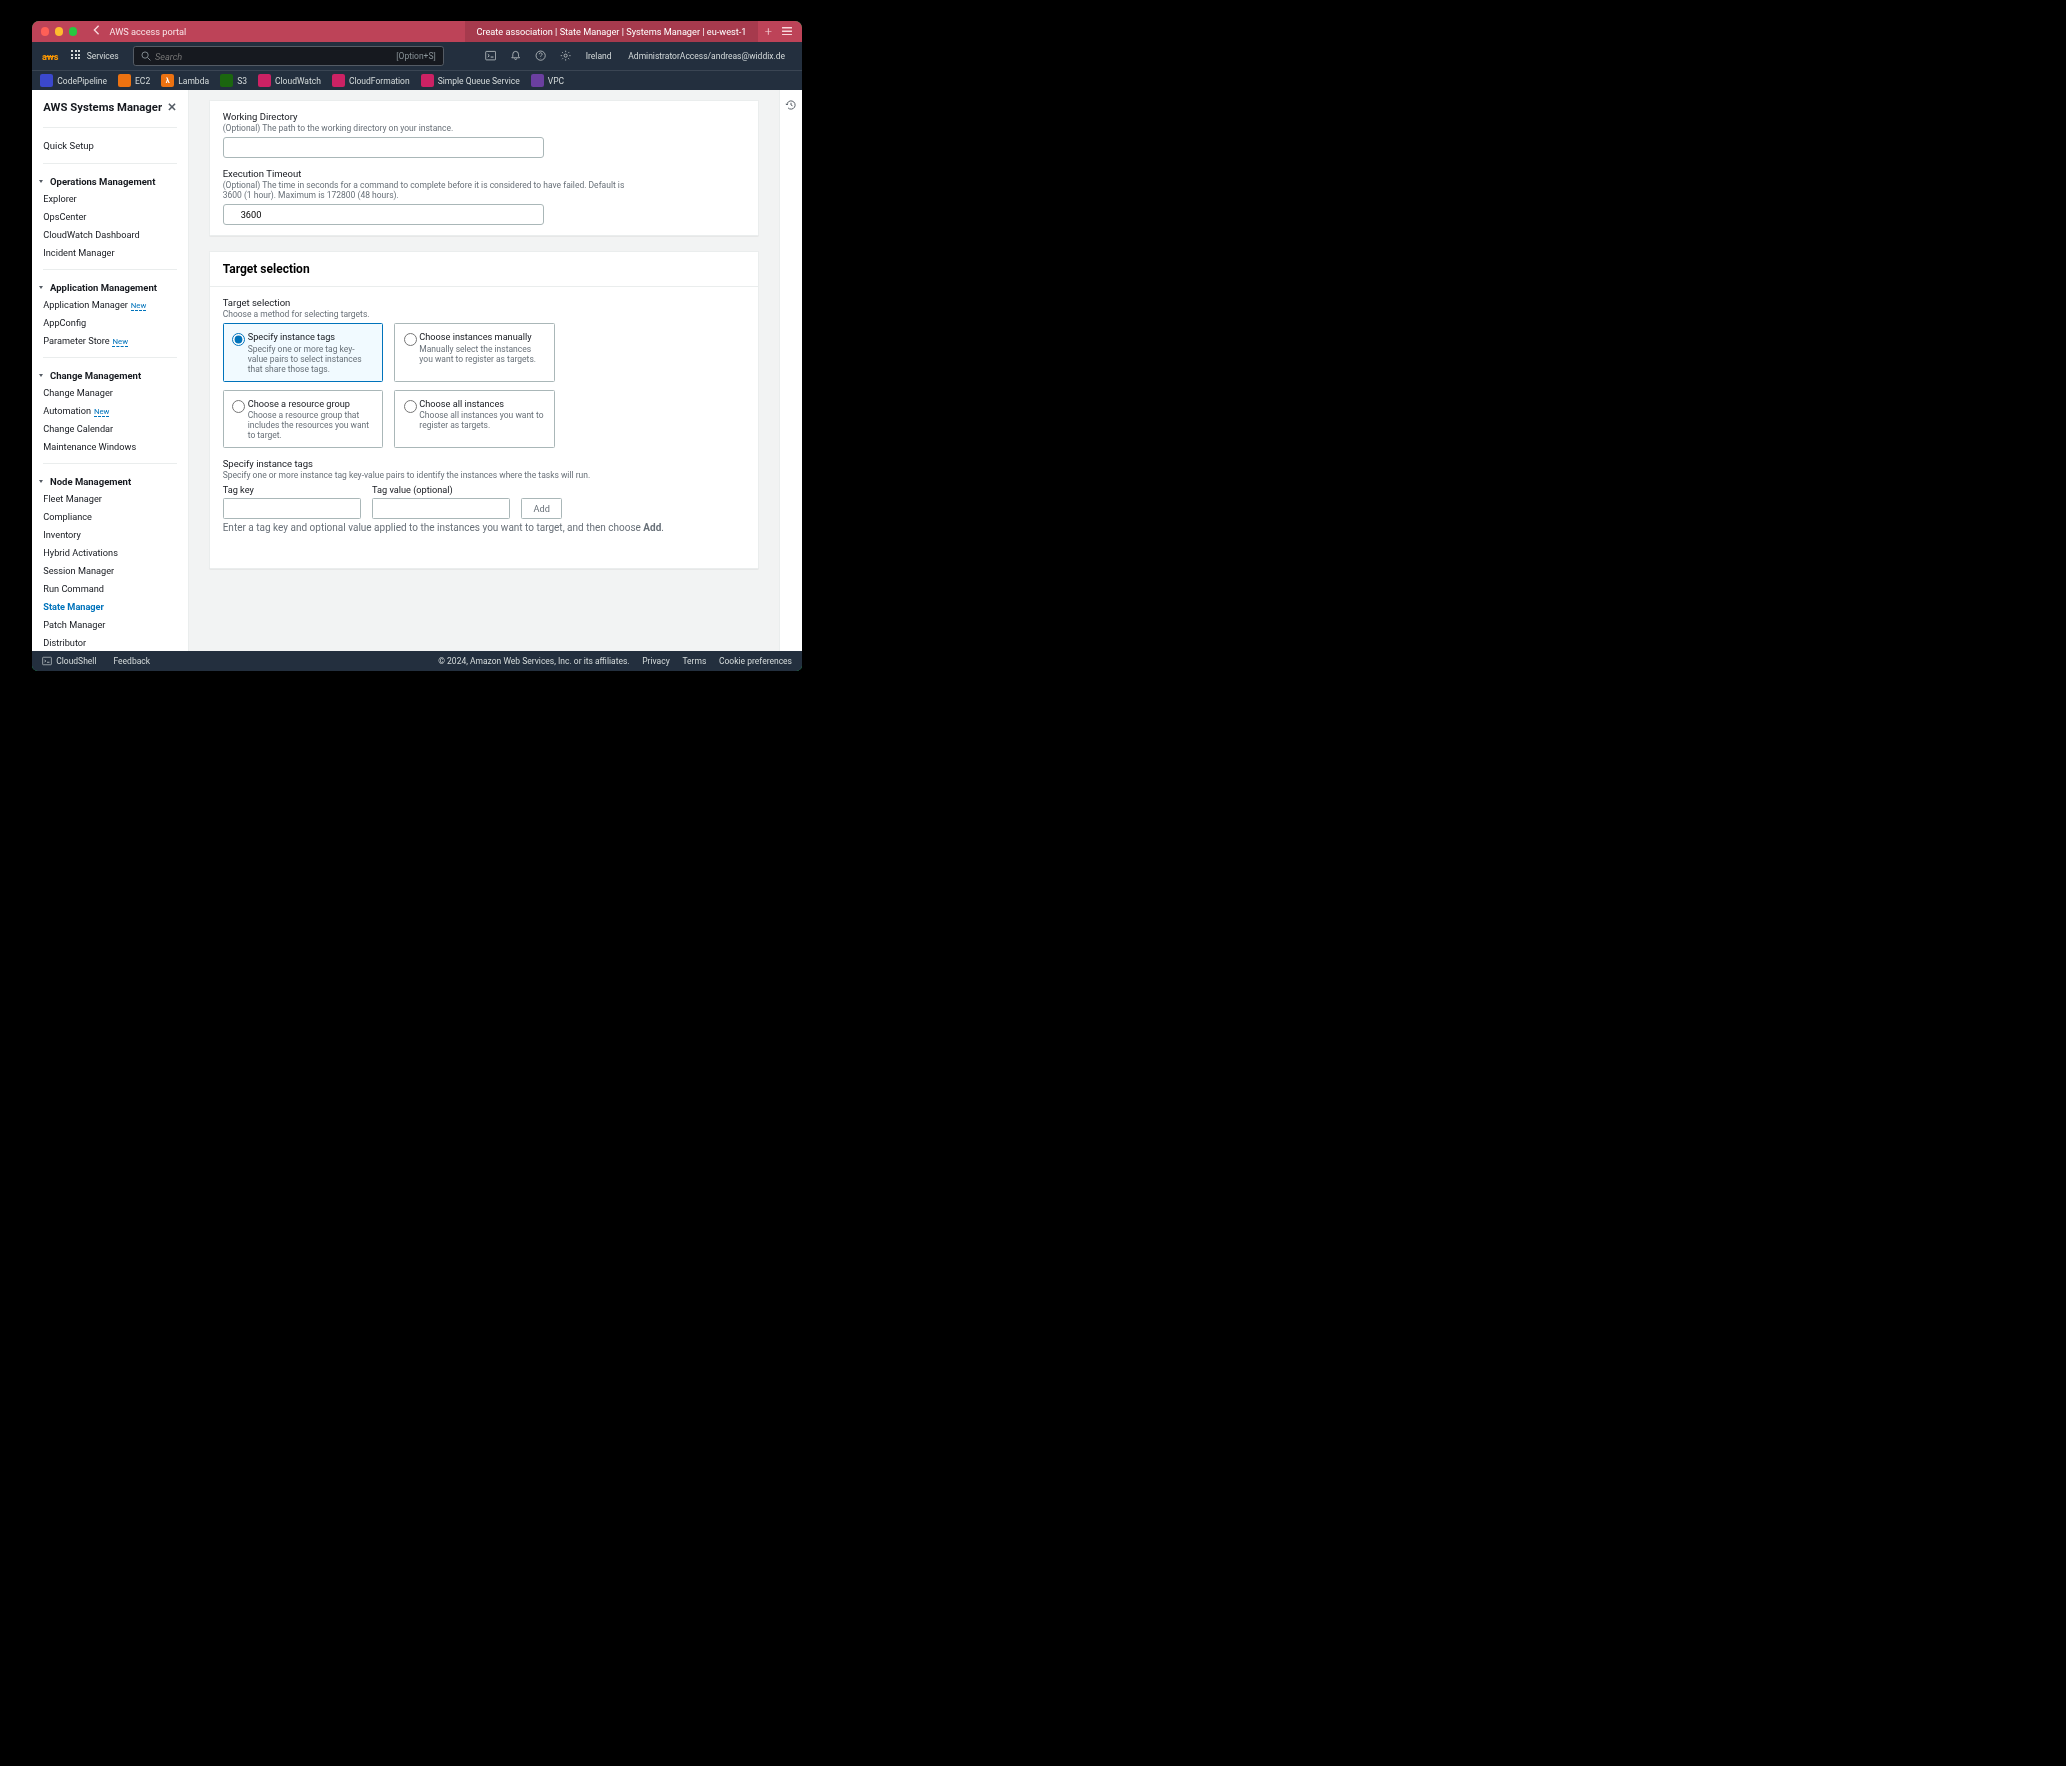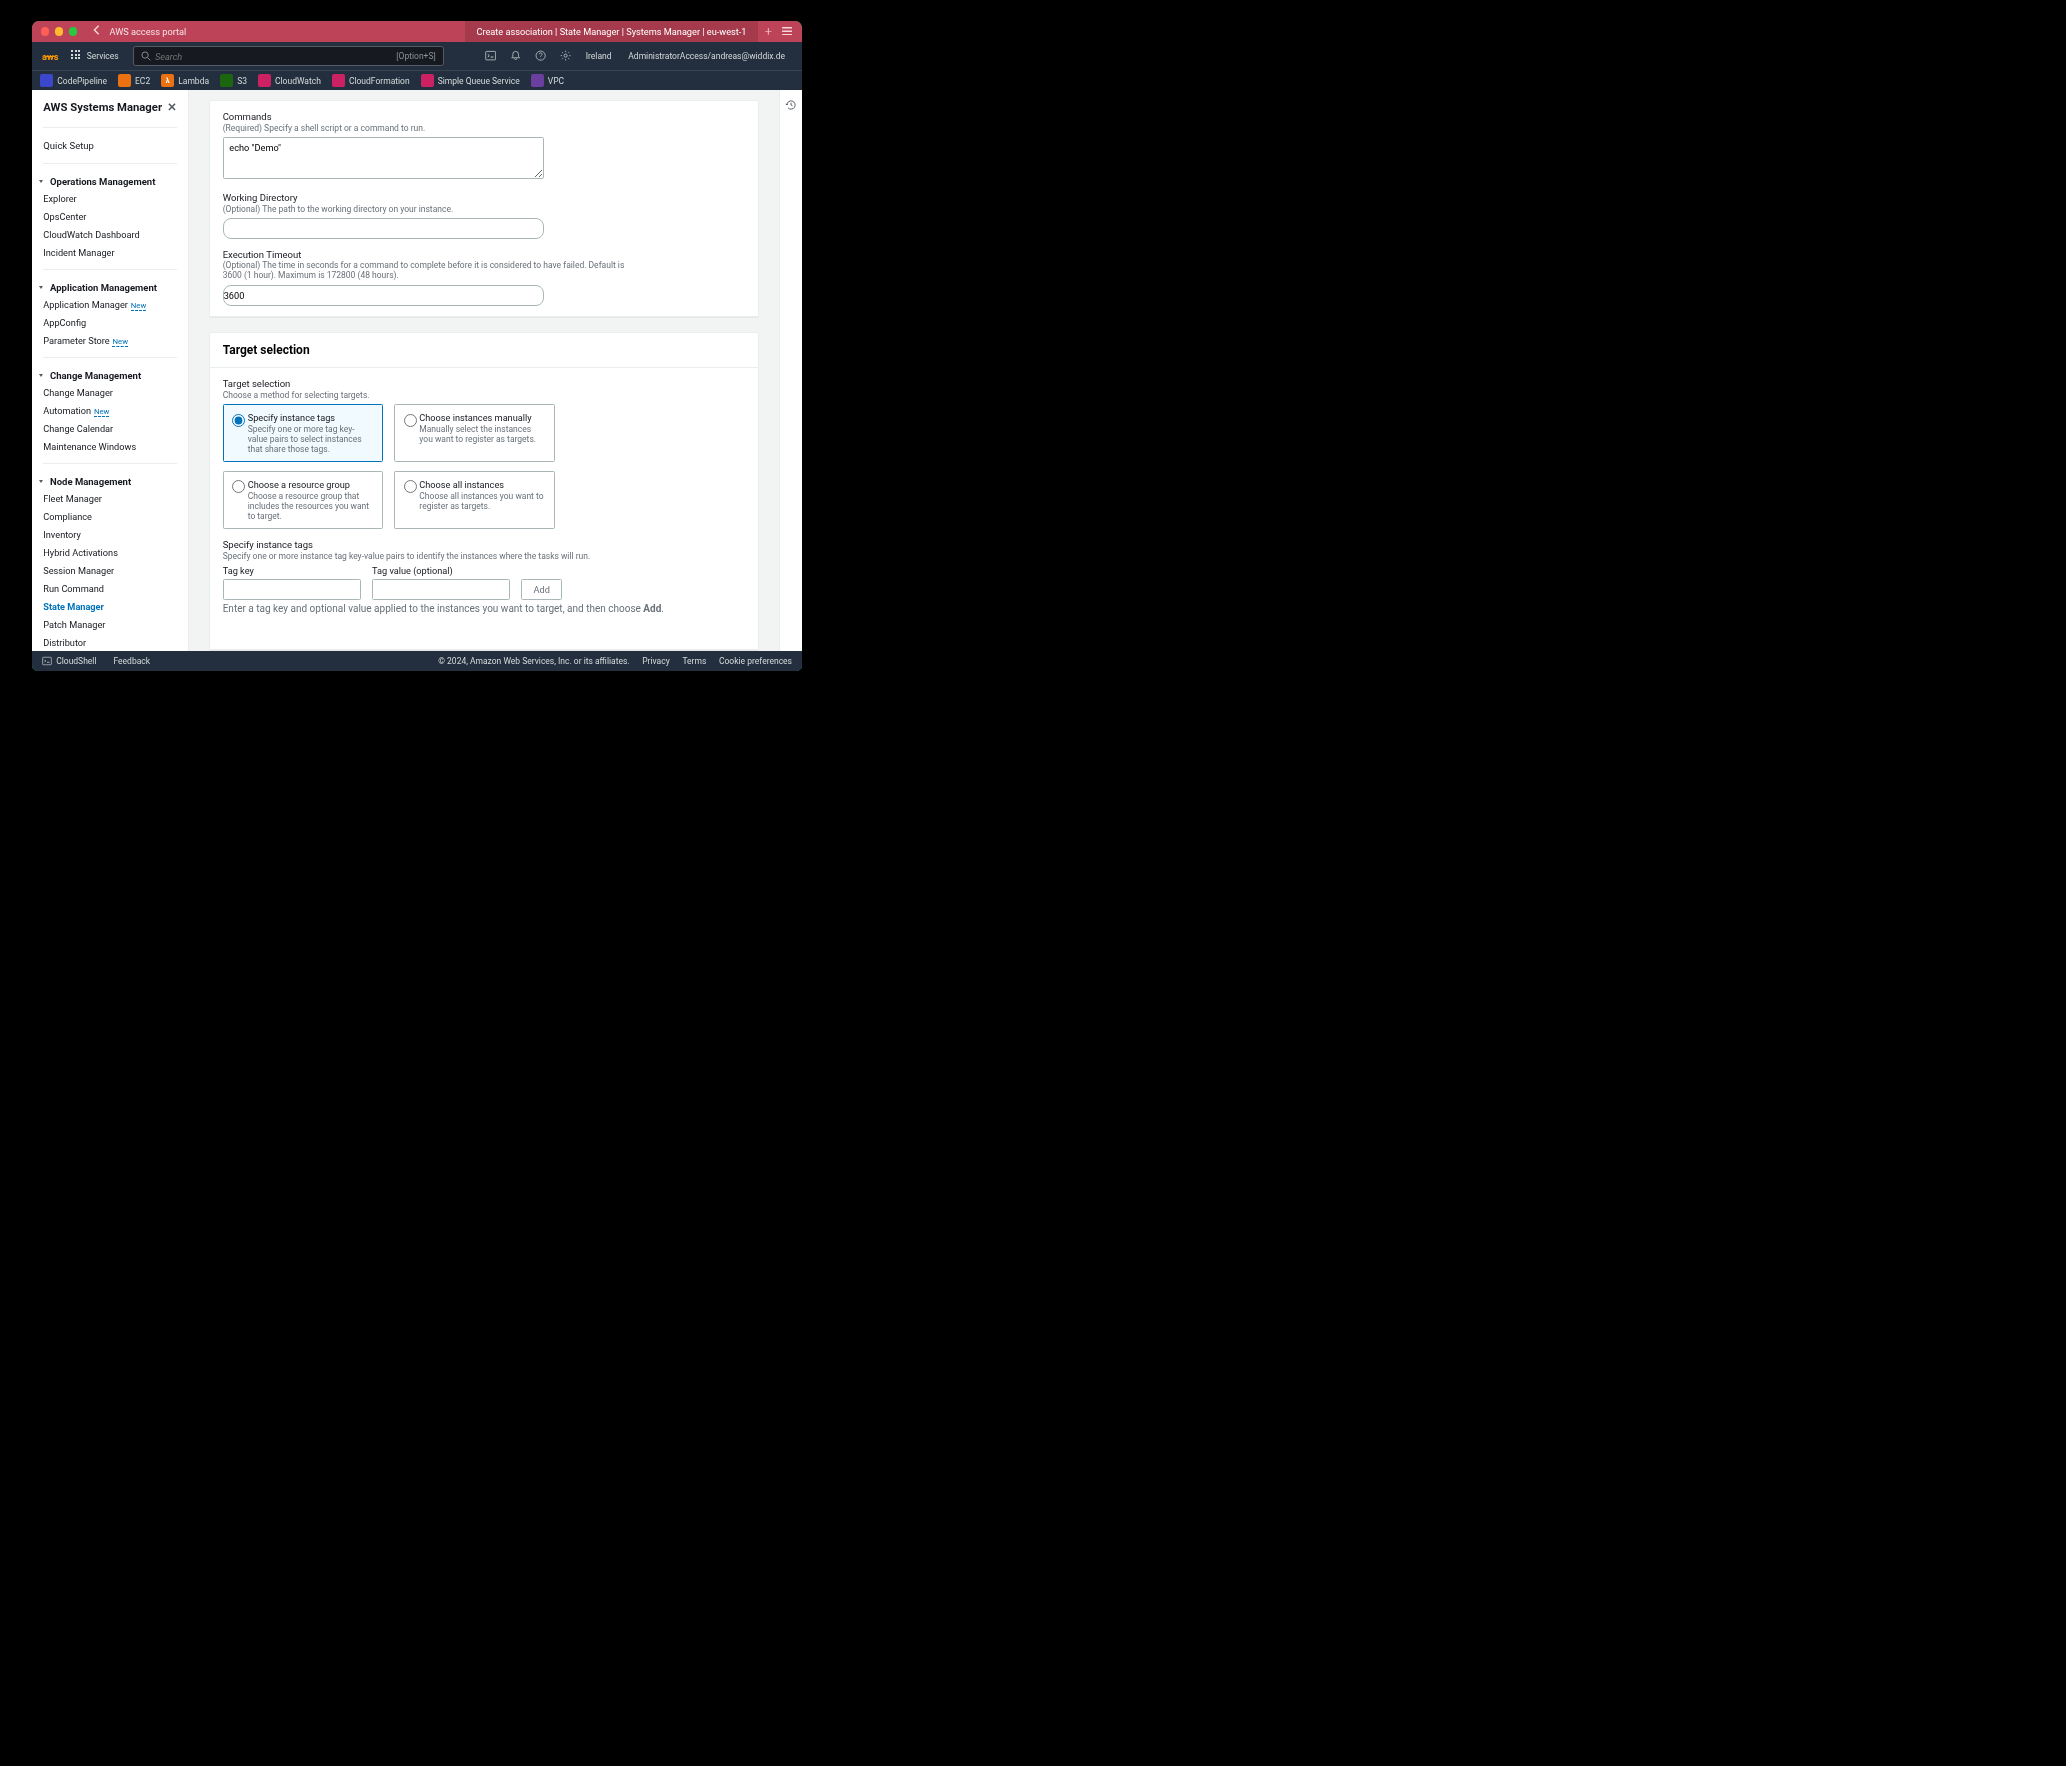--- a/index.html
+++ b/index.html
@@ -42,21 +42,21 @@
 .new{color:#0073bb;font-size:7.8px;border-bottom:0.7px dashed #0073bb;margin-left:2.8px}
 .divider{height:0.7px;background:#eaeded;margin:7px 11.3px}
 .main{flex:1;overflow-y:auto;padding:10px 20px 14px 20px}
 .panel{background:#fff;border:0.7px solid #eaeded;border-radius:1.4px;margin-bottom:15.5px;box-shadow:0 0.7px 0.7px rgba(0,0,0,0.05)}
 .panel-h{padding:10px 12.7px;border-bottom:0.7px solid #eaeded;font-weight:700;font-size:12px}
 .panel-b{padding:10px 12.7px}
 .fld{margin-bottom:10px}
 .fld-l{font-size:9.5px;color:#16191f;margin-bottom:0.7px}
 .fld-d{font-size:8.5px;color:#687078;margin-bottom:4.2px}
 .ta{width:321px;height:42px;border:0.7px solid #aab7b8;border-radius:1.4px;padding:4.2px 5.6px;font-family:inherit;font-size:9.2px;resize:vertical}
-.inp{width:321px;height:21px;border:0.7px solid #aab7b8;border-radius:8px;padding:0 0;font-size:9.2px}
+.inp{width:321px;height:21px;border:0.7px solid #aab7b8;border-radius:3px;padding:0 17px;font-size:9.2px}
 .radios{display:grid;grid-template-columns:1fr 1fr;gap:8.5px 11.3px;max-width:332px}
 .radio-card{border:0.7px solid #aab7b8;border-radius:1.4px;padding:7px 8.5px 7px 24px;position:relative;cursor:pointer;font-size:9.2px}
 .radio-card.sel{border-color:#0073bb;background:#f1faff}
 .radio-card input{position:absolute;left:8.5px;top:8.5px;accent-color:#0073bb}
 .radio-t{font-weight:400;color:#16191f;margin-bottom:1.4px}
 .radio-d{font-size:8.5px;color:#687078}
 .tag-row{display:flex;gap:11.3px;align-items:flex-end;margin-bottom:2.8px}
 .tag-col .fld-l{font-size:9.2px}
 .tag-col input{width:138px;height:21px;border:0.7px solid #aab7b8;border-radius:1.4px;padding:0 5.6px;font-size:9.2px}
 .add-btn{height:21px;padding:0 11.3px;border:0.7px solid #aab7b8;background:#fff;border-radius:1.4px;color:#687078;cursor:pointer;font-size:9.2px}
@@ -232,25 +232,20 @@
       <div class="sb-sub">Session Manager</div>
       <div class="sb-sub">Run Command</div>
       <div class="sb-sub active">State Manager</div>
       <div class="sb-sub">Patch Manager</div>
       <div class="sb-sub">Distributor</div>
     </div>
 
     <div class="main">
       <div class="panel">
         <div class="panel-b">
-          <div class="fld">
-            <div class="fld-l">Commands</div>
-            <div class="fld-d">(Required) Specify a shell script or a command to run.</div>
-            <textarea class="ta" style="">echo "Demo"</textarea>
-          </div>
           <div class="fld">
             <div class="fld-l">Working Directory</div>
             <div class="fld-d">(Optional) The path to the working directory on your instance.</div>
             <input class="inp" style="">
           </div>
           <div class="fld" style="margin-bottom:0">
             <div class="fld-l">Execution Timeout</div>
             <div class="fld-d" style="max-width:417px">(Optional) The time in seconds for a command to complete before it is considered to have failed. Default is 3600 (1 hour). Maximum is 172800 (48 hours).</div>
             <input class="inp" value="3600" style="">
           </div>

